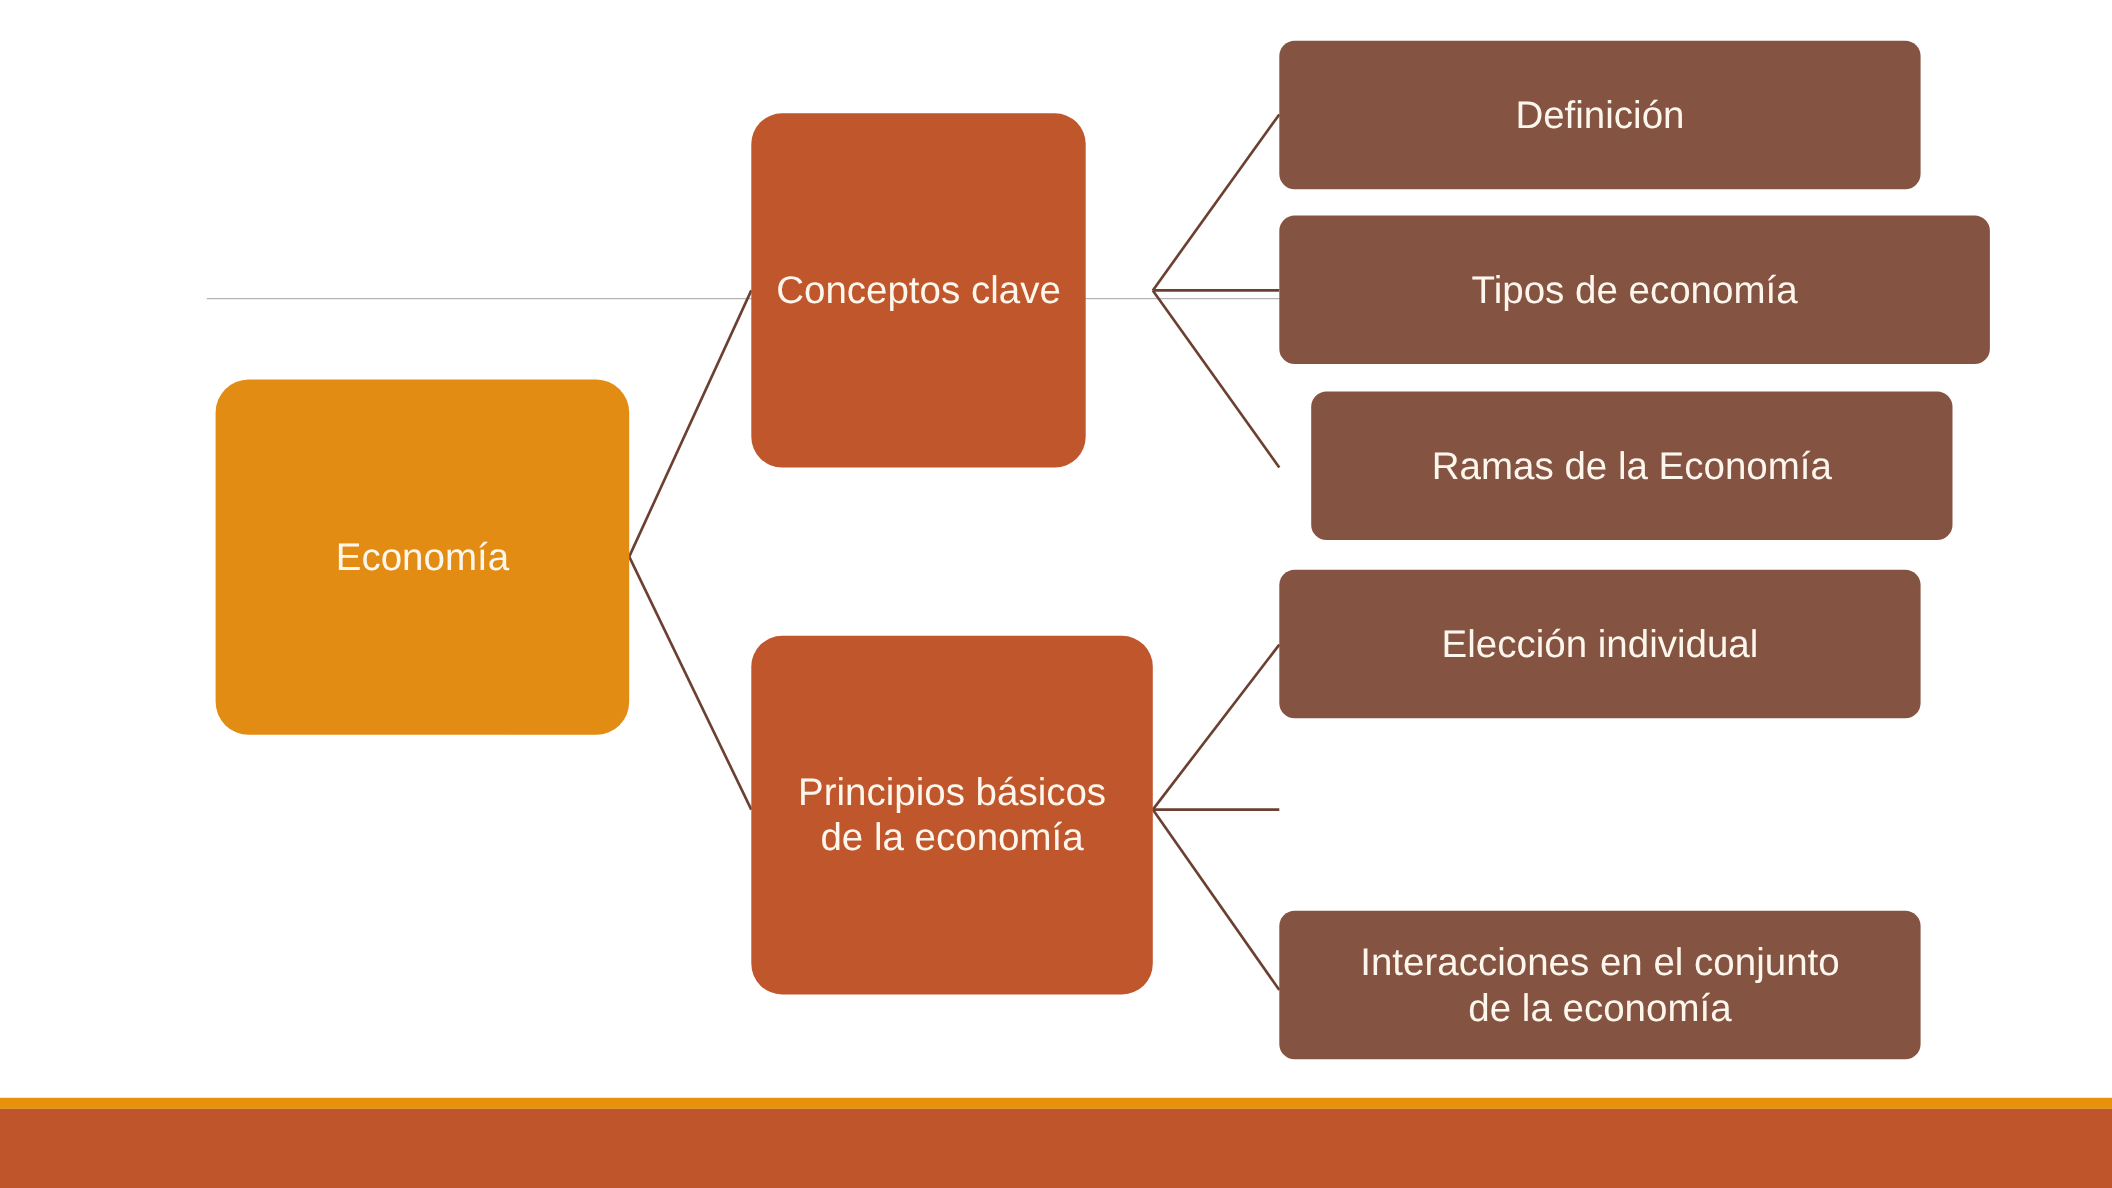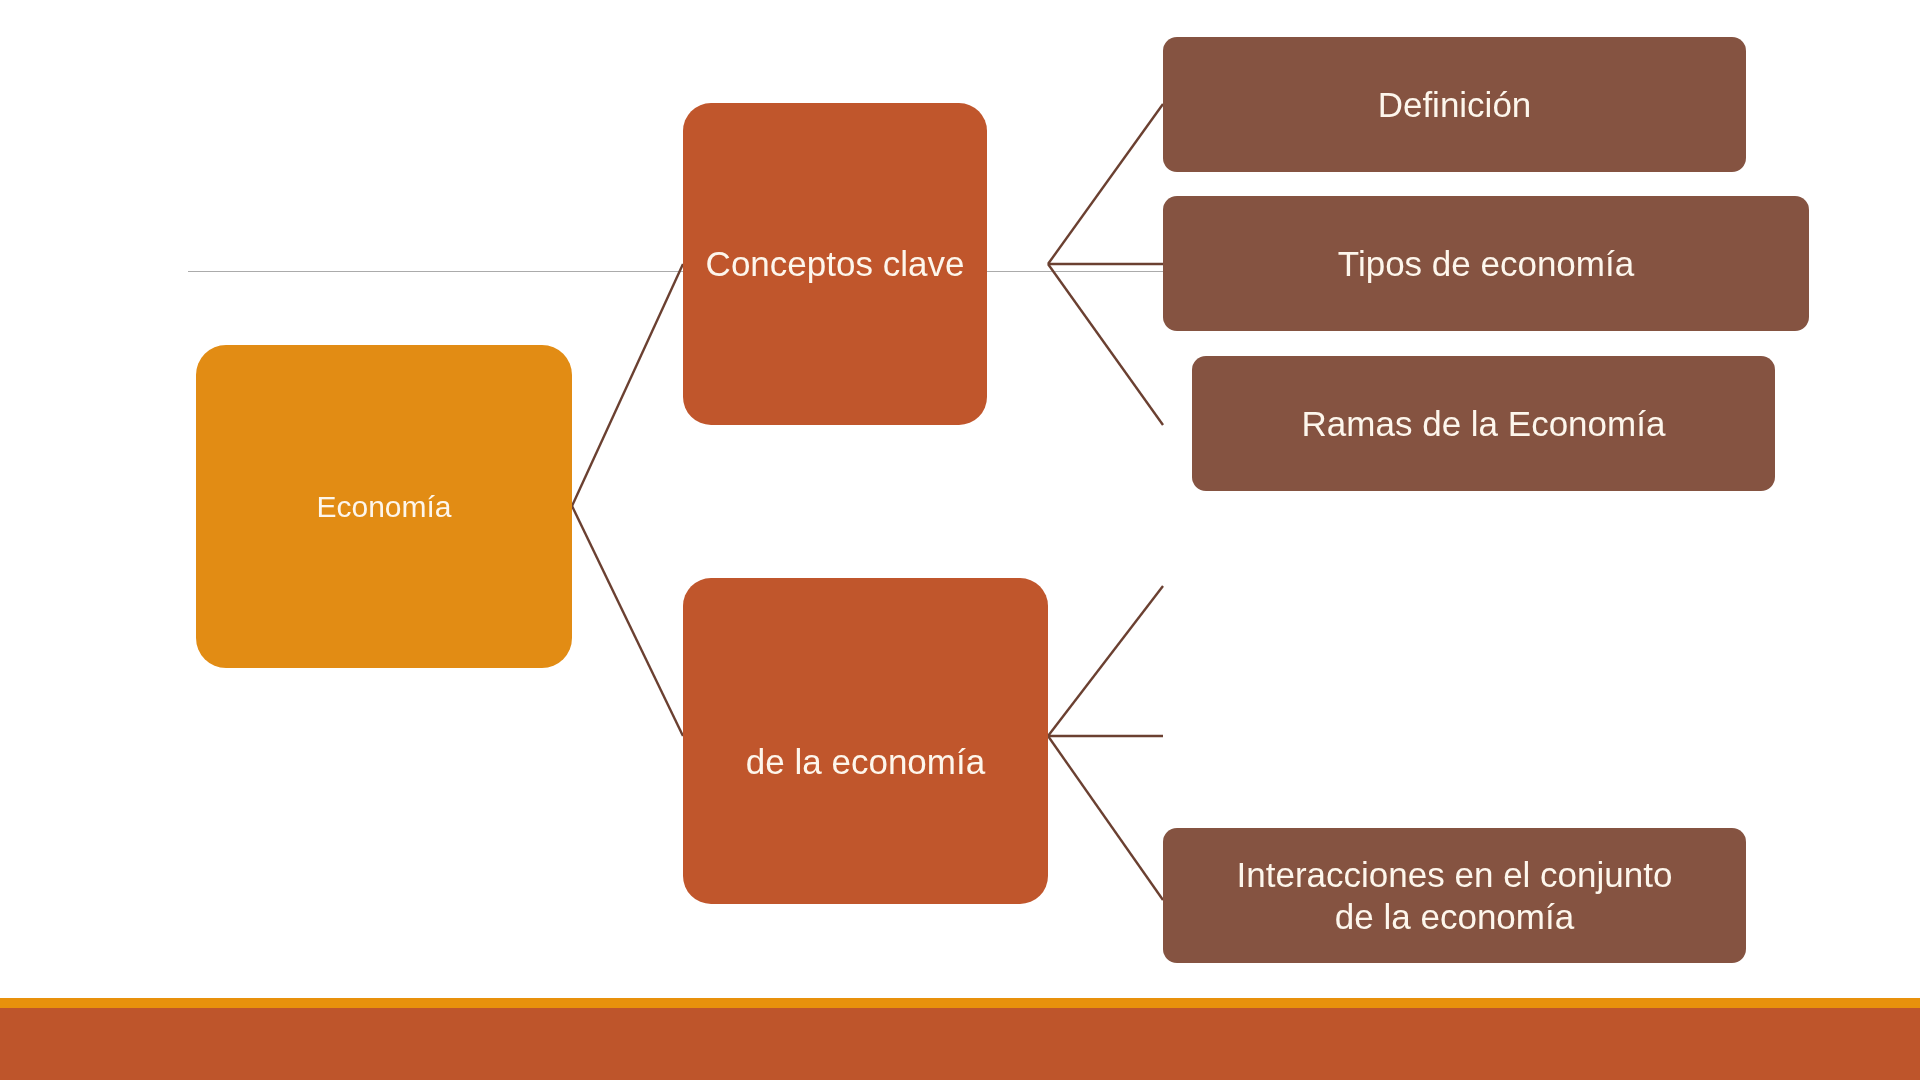--- a/index.html
+++ b/index.html
@@ -46,21 +46,21 @@
     text-align: center;
     color: #fdf6ec;
     line-height: 1.18;
     padding: 16px 18px;
     border-radius: 22px;
   }
 
   .node.root {
     background: #E28C14;
     border-radius: 30px;
-    font-size: 30px;
+    font-size: 35px;
   }
 
   .node.branch {
     background: #C0562C;
     border-radius: 28px;
     font-size: 35px;
   }
 
   .node.leaf {
     background: #855341;
@@ -104,37 +104,40 @@
   <div class="node root" style="left:196px; top:345px; width:376px; height:323px;">
     <span>Economía</span>
   </div>
 
   <div class="node branch" style="left:683px; top:103px; width:304px; height:322px;">
     <span>Conceptos clave</span>
   </div>
 
   <div class="node branch" style="left:683px; top:578px; width:365px; height:326px;">
     <span>
-      <br>
+      <span>Principios básicos</span><br>
       <span>de la economía</span>
     </span>
   </div>
 
   <div class="node leaf" style="left:1163px; top:37px; width:583px; height:135px;">
     <span>Definición</span>
   </div>
 
   <div class="node leaf" style="left:1163px; top:196px; width:646px; height:135px;">
     <span>Tipos de economía</span>
   </div>
 
   <div class="node leaf" style="left:1192px; top:356px; width:583px; height:135px;">
     <span>Ramas de la Economía</span>
   </div>
 
+  <div class="node leaf" style="left:1163px; top:518px; width:583px; height:135px;">
+    <span>Elección individual</span>
+  </div>
 
 
   <div class="node leaf" style="left:1163px; top:828px; width:583px; height:135px;">
     <span>
       <span>Interacciones en el conjunto</span><br>
       <span>de la economía</span>
     </span>
   </div>
 
   <div class="footer-stripe thin" style="top:998px; height:10px;"></div>

